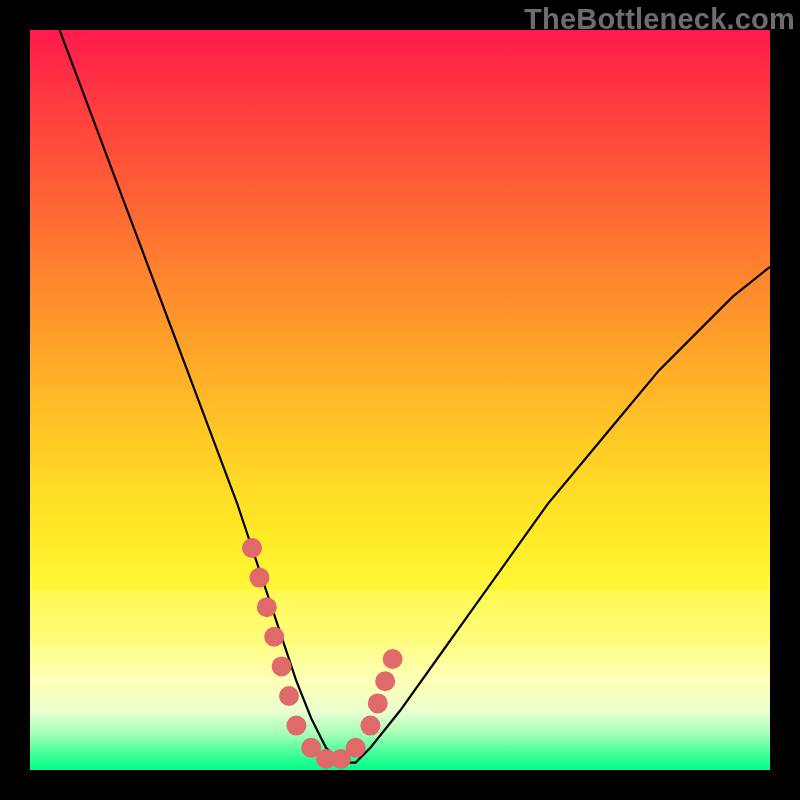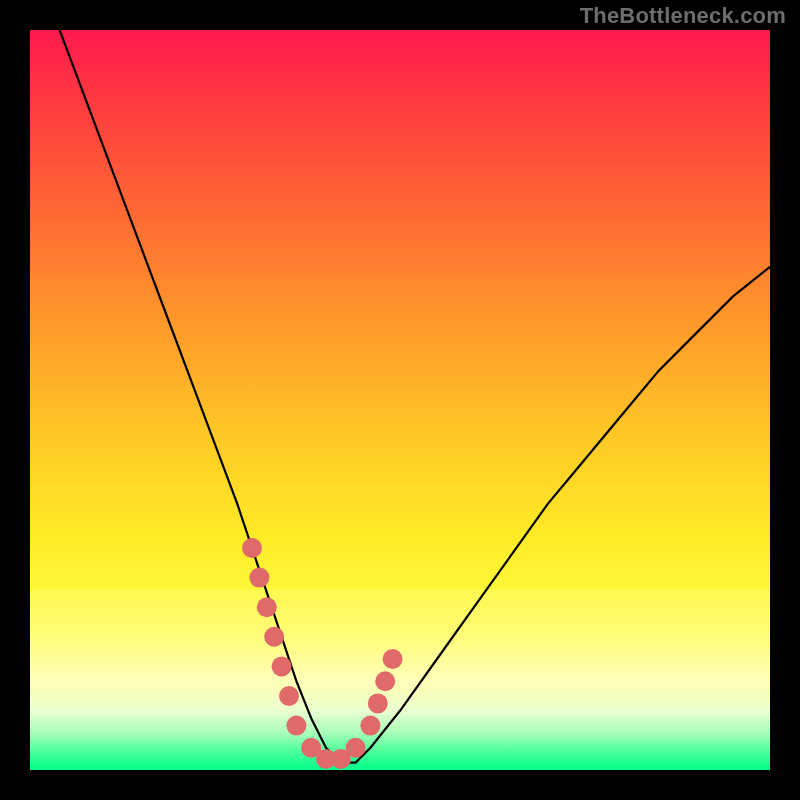--- a/index.html
+++ b/index.html
@@ -52,23 +52,23 @@
   svg.curve {
     position: absolute;
     left: 30px;
     top: 30px;
     width: 740px;
     height: 740px;
   }
   .watermark {
     position: absolute;
     top: 3px;
-    right: 14px;
+    right: 5px;
     font-family: Arial, Helvetica, sans-serif;
-    font-size: 22px;
+    font-size: 29px;
     font-weight: 600;
     color: #6d6d6d;
     letter-spacing: 0.2px;
   }
 </style>
 </head>
 <body>
 
 <div class="frame">
   <div class="plot"></div>

